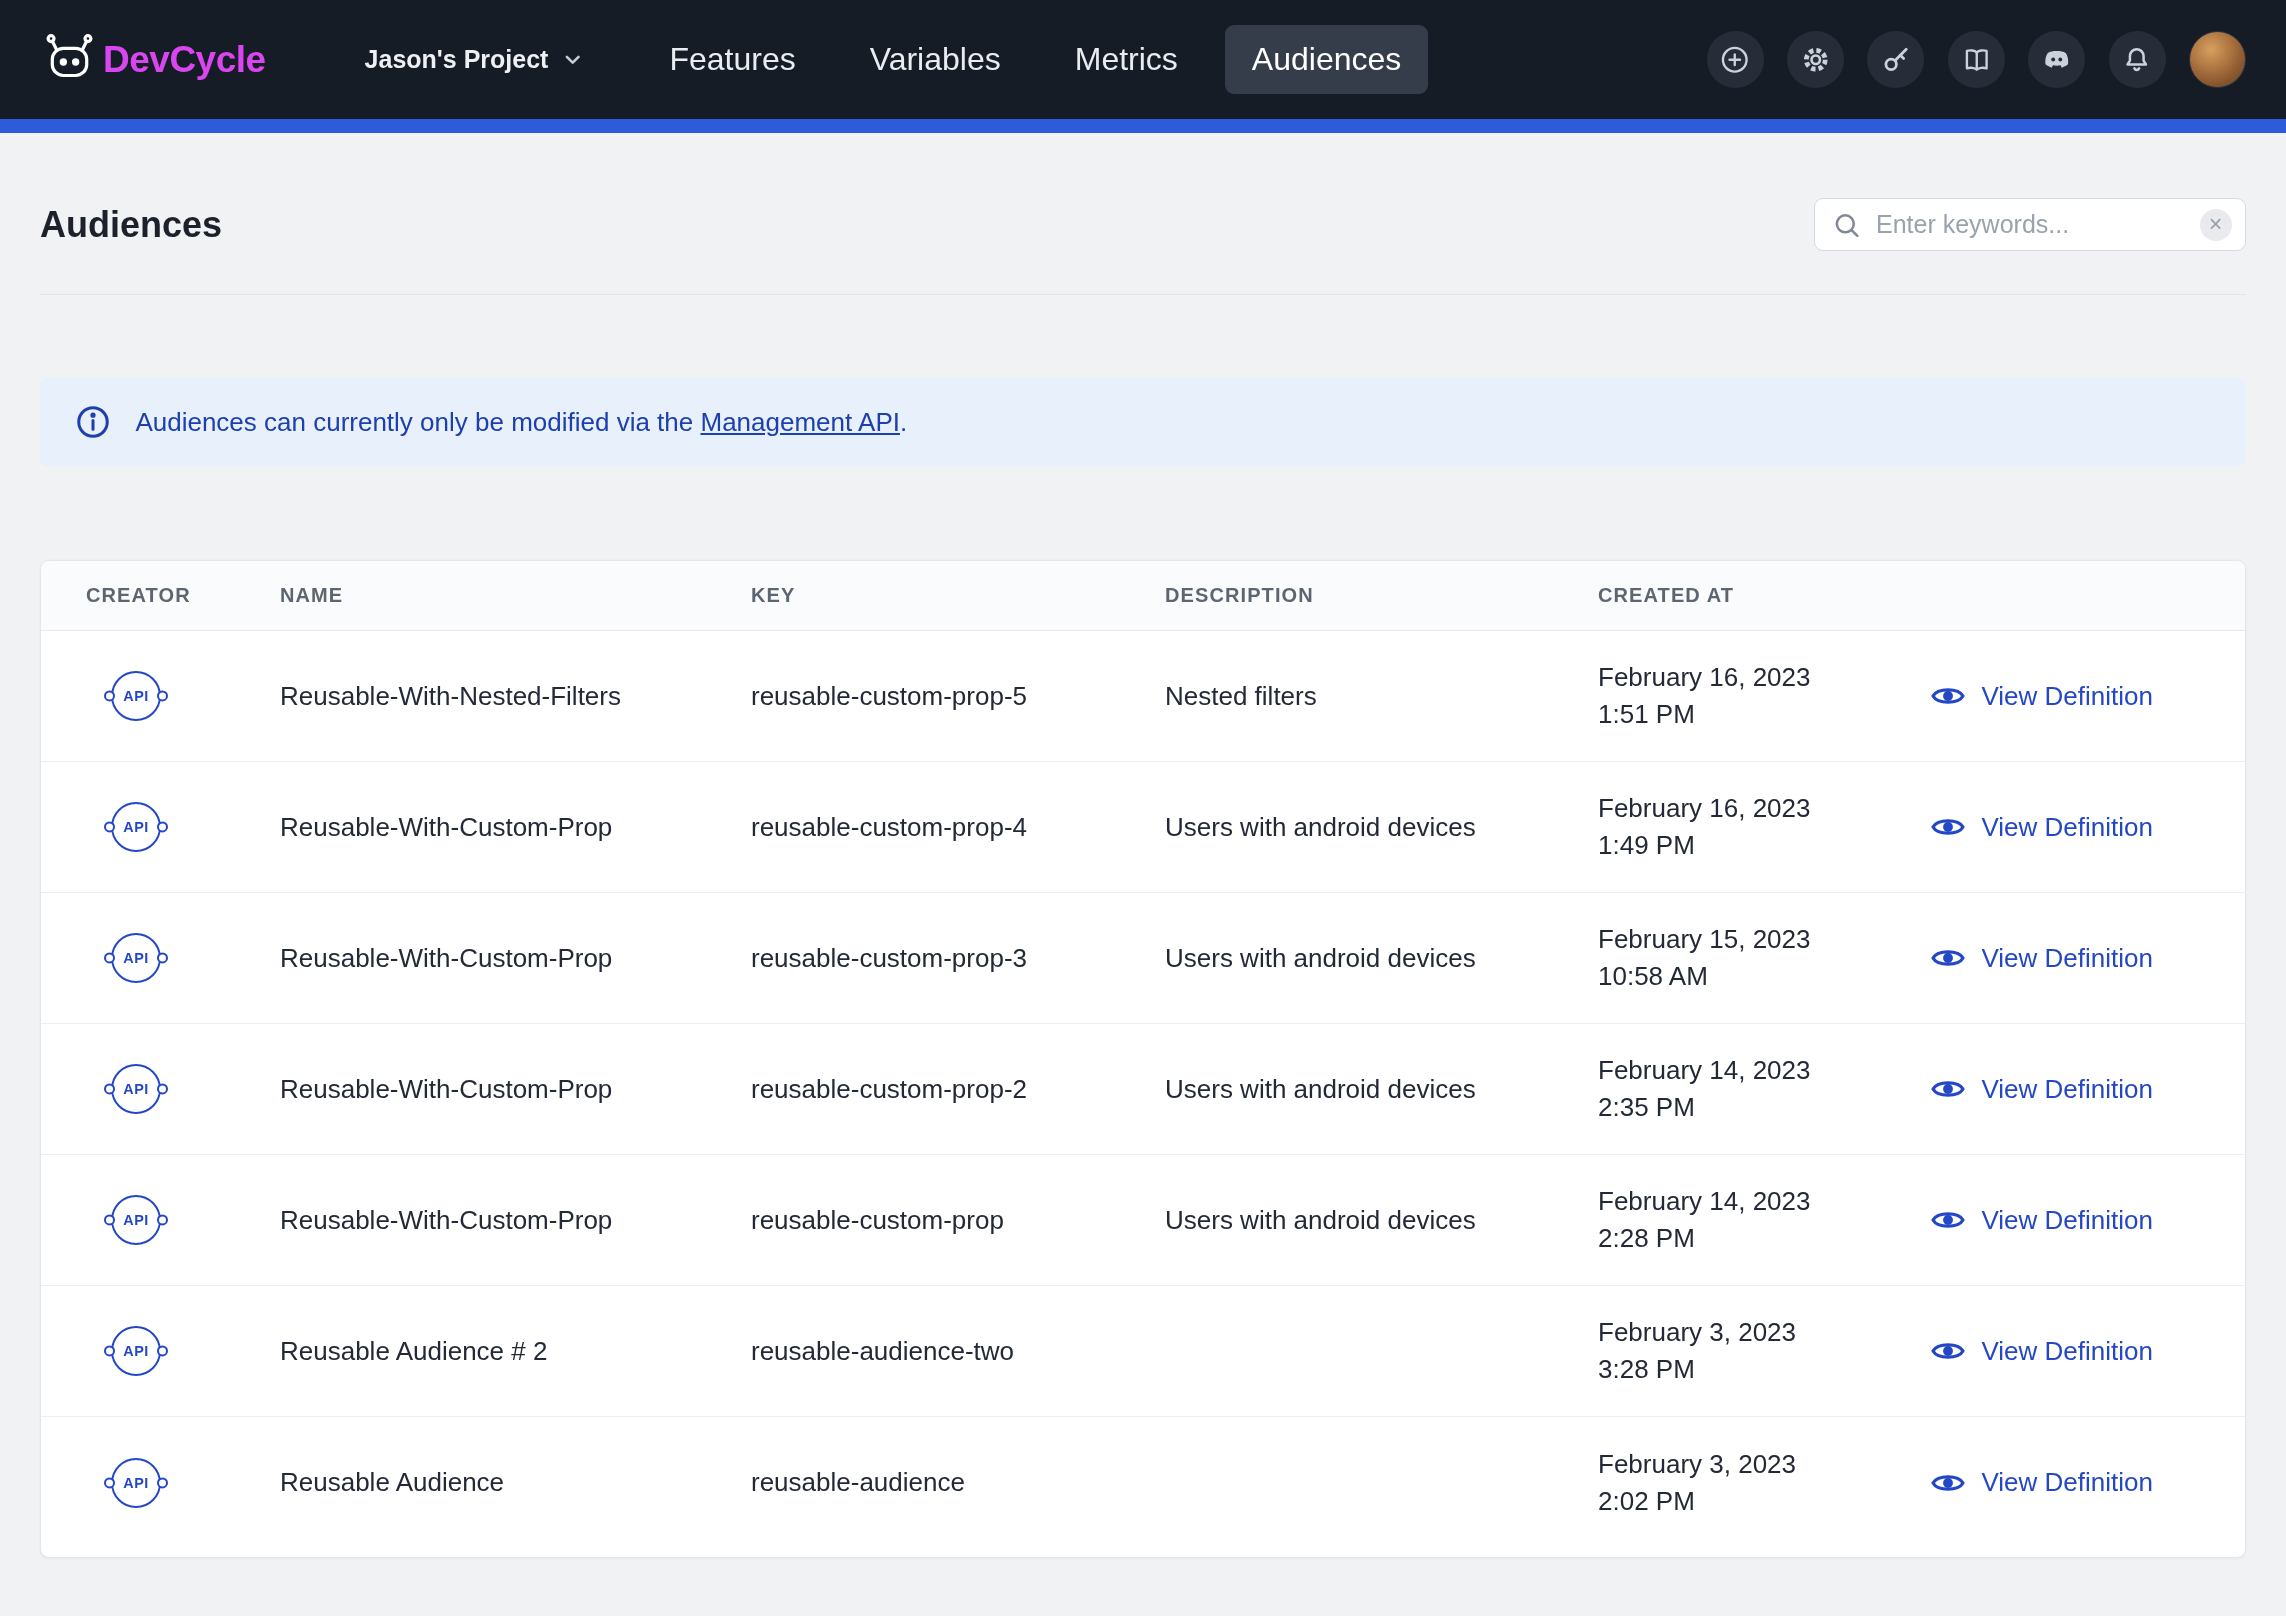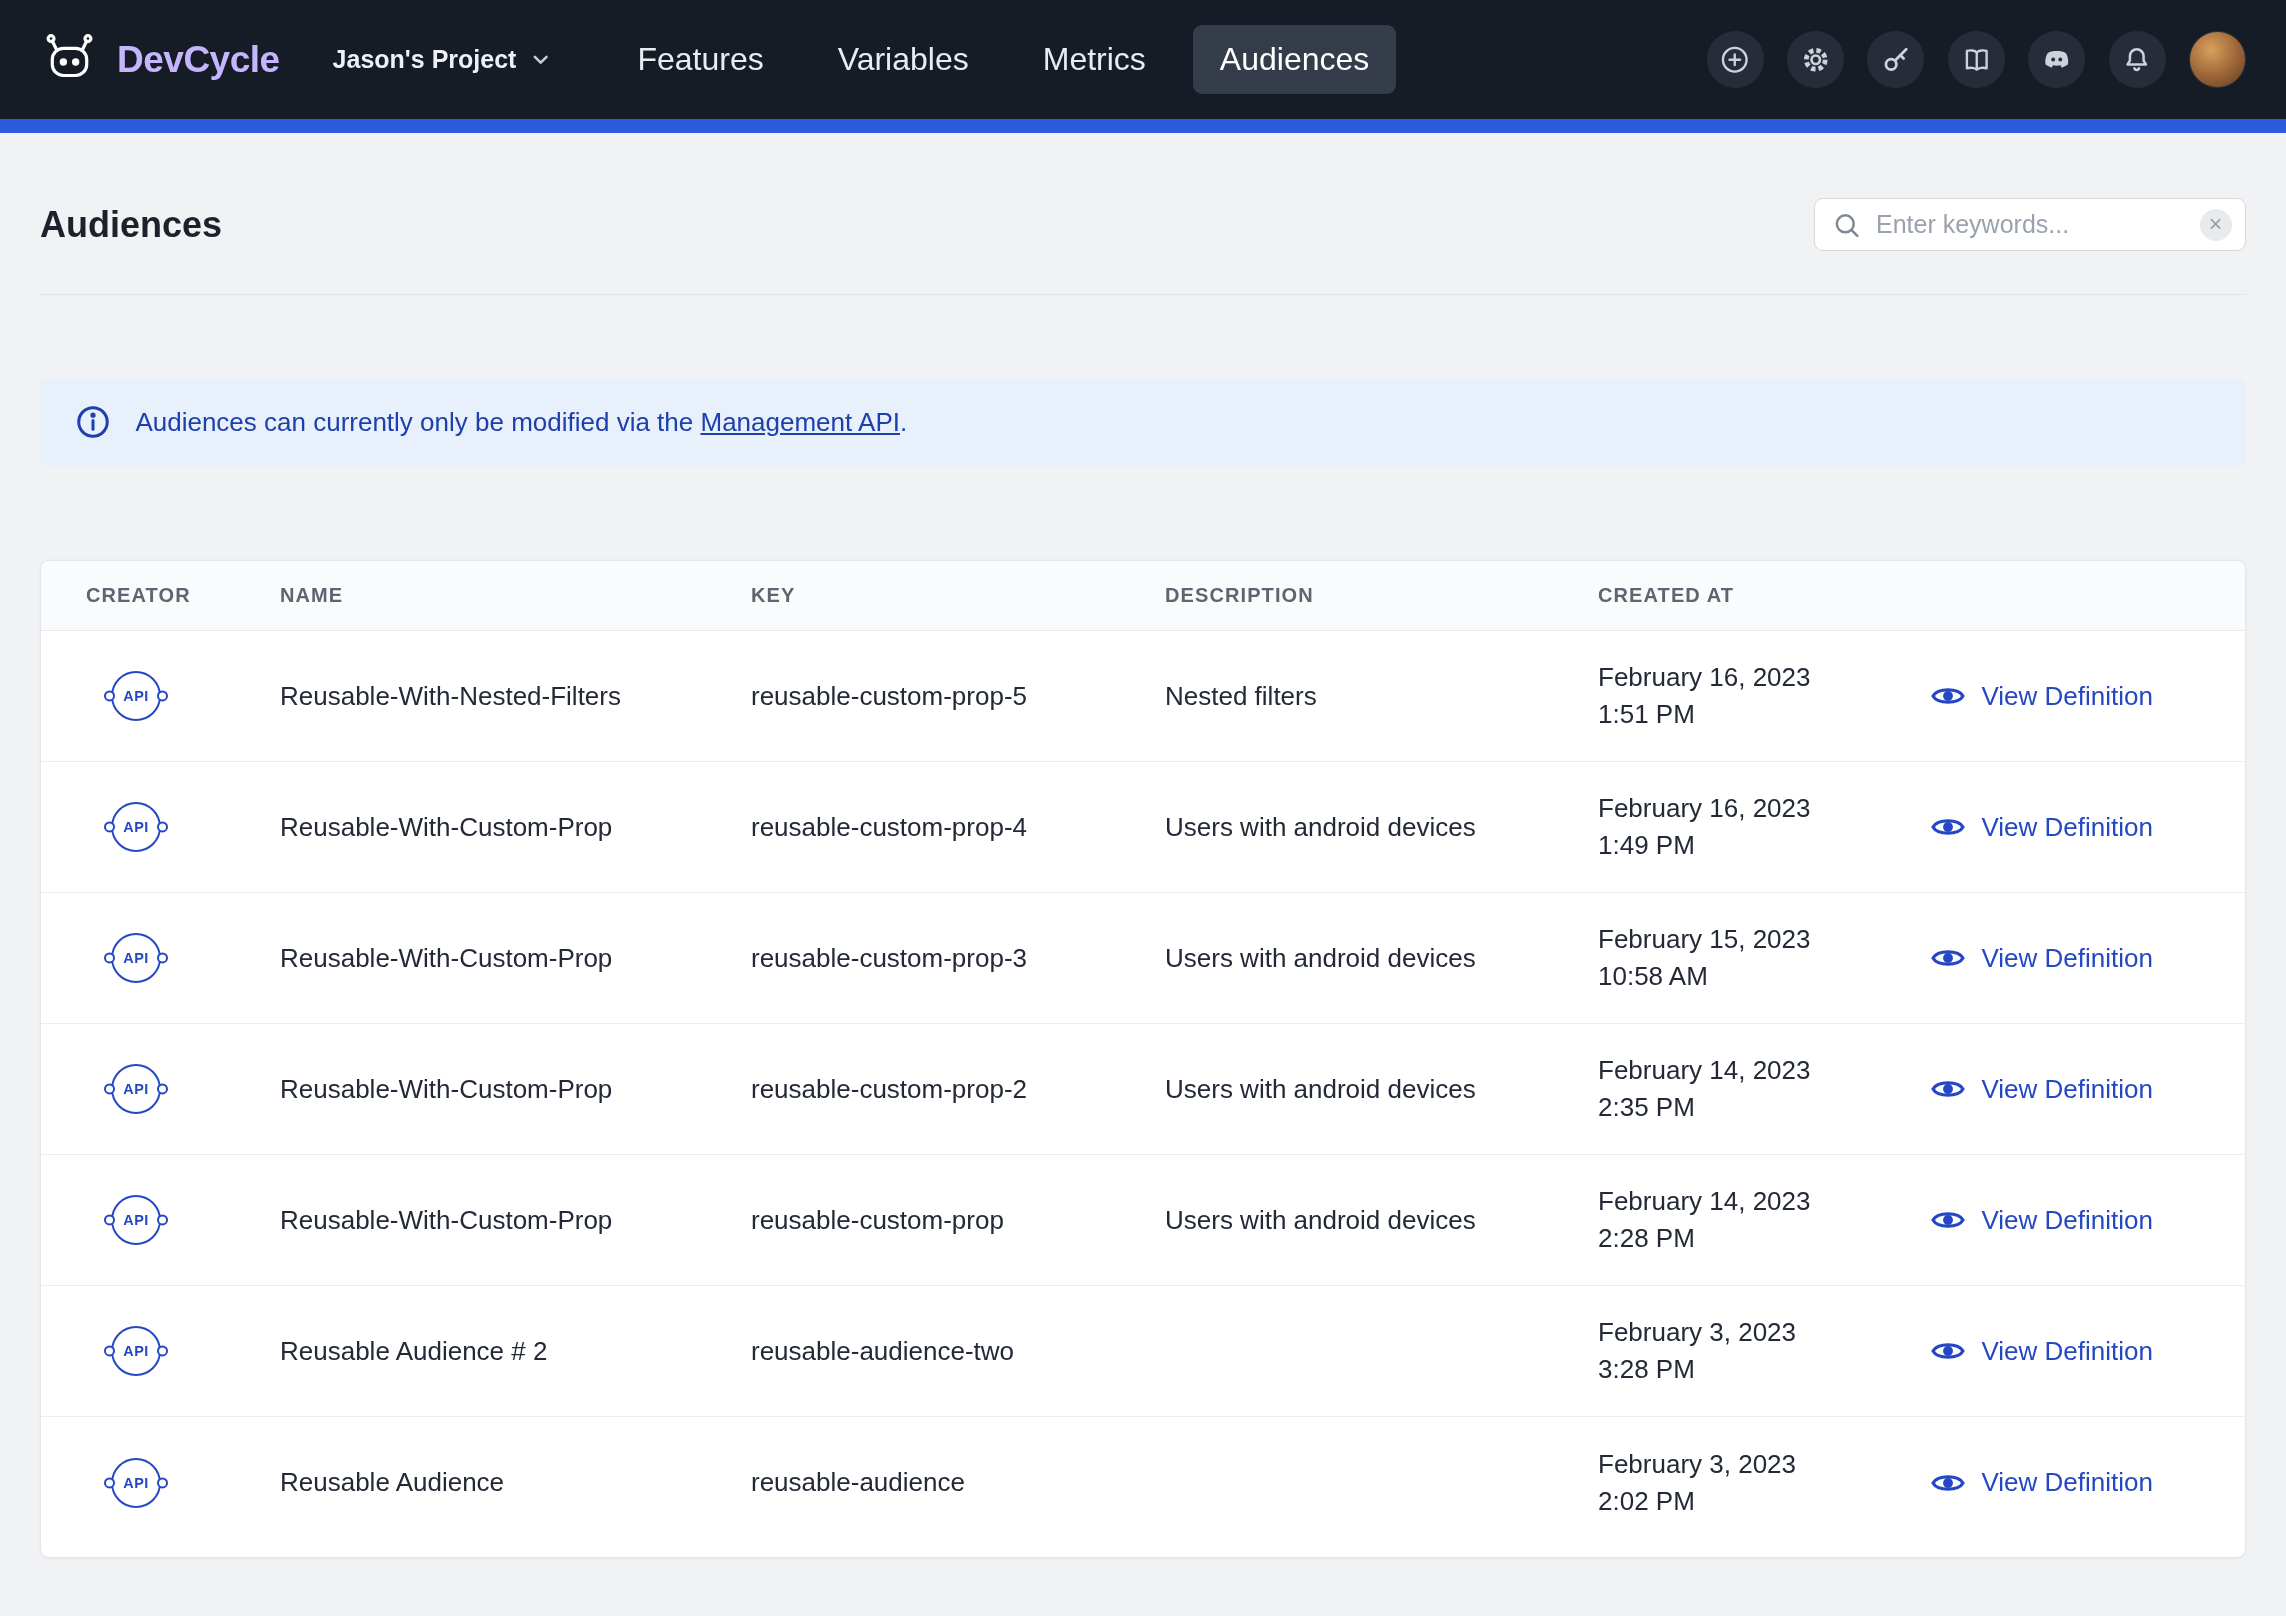--- a/index.html
+++ b/index.html
@@ -9,25 +9,25 @@
     background: #f1f2f4;
     font-family: "Liberation Sans", "DejaVu Sans", sans-serif;
     color: #232936;
   }
 
   
   .navbar {
     height: 119px; background: #161c26;
     display: flex; align-items: center; padding: 0 40px;
   }
-  .brand { display: flex; align-items: center; gap: 18px; color: #c4b5fd; justify-content: space-between; }
+  .brand { display: flex; align-items: center; gap: 4px; color: #d946ef; justify-content: space-between; }
   .brand-logo { width: 59px; height: 59px; display: block; }
   .brand-name { font-size: 37px; font-weight: 700; letter-spacing: -0.5px; }
   .project-selector {
-    margin-left: 53px; display: flex; align-items: center; gap: 12.6px;
+    margin-left: 99px; display: flex; align-items: center; gap: 12.6px;
     color: #eef0f4; font-size: 25px; font-weight: 600; cursor: pointer;
   }
   .project-selector svg { width: 23.4px; height: 23.4px; color: #c7cdd6; }
   .nav-links { display: flex; align-items: center; margin-left: 58px; gap: 20px; }
   .nav-link {
     color: #e9ecf1; font-size: 32px; font-weight: 500;
     padding: 16px 27px; border-radius: 9px; cursor: pointer; white-space: nowrap;
   }
   .nav-link.active { background: #353d4b; color: #ffffff; }
   .nav-right { margin-left: auto; display: flex; align-items: center; gap: 23.4px; }

